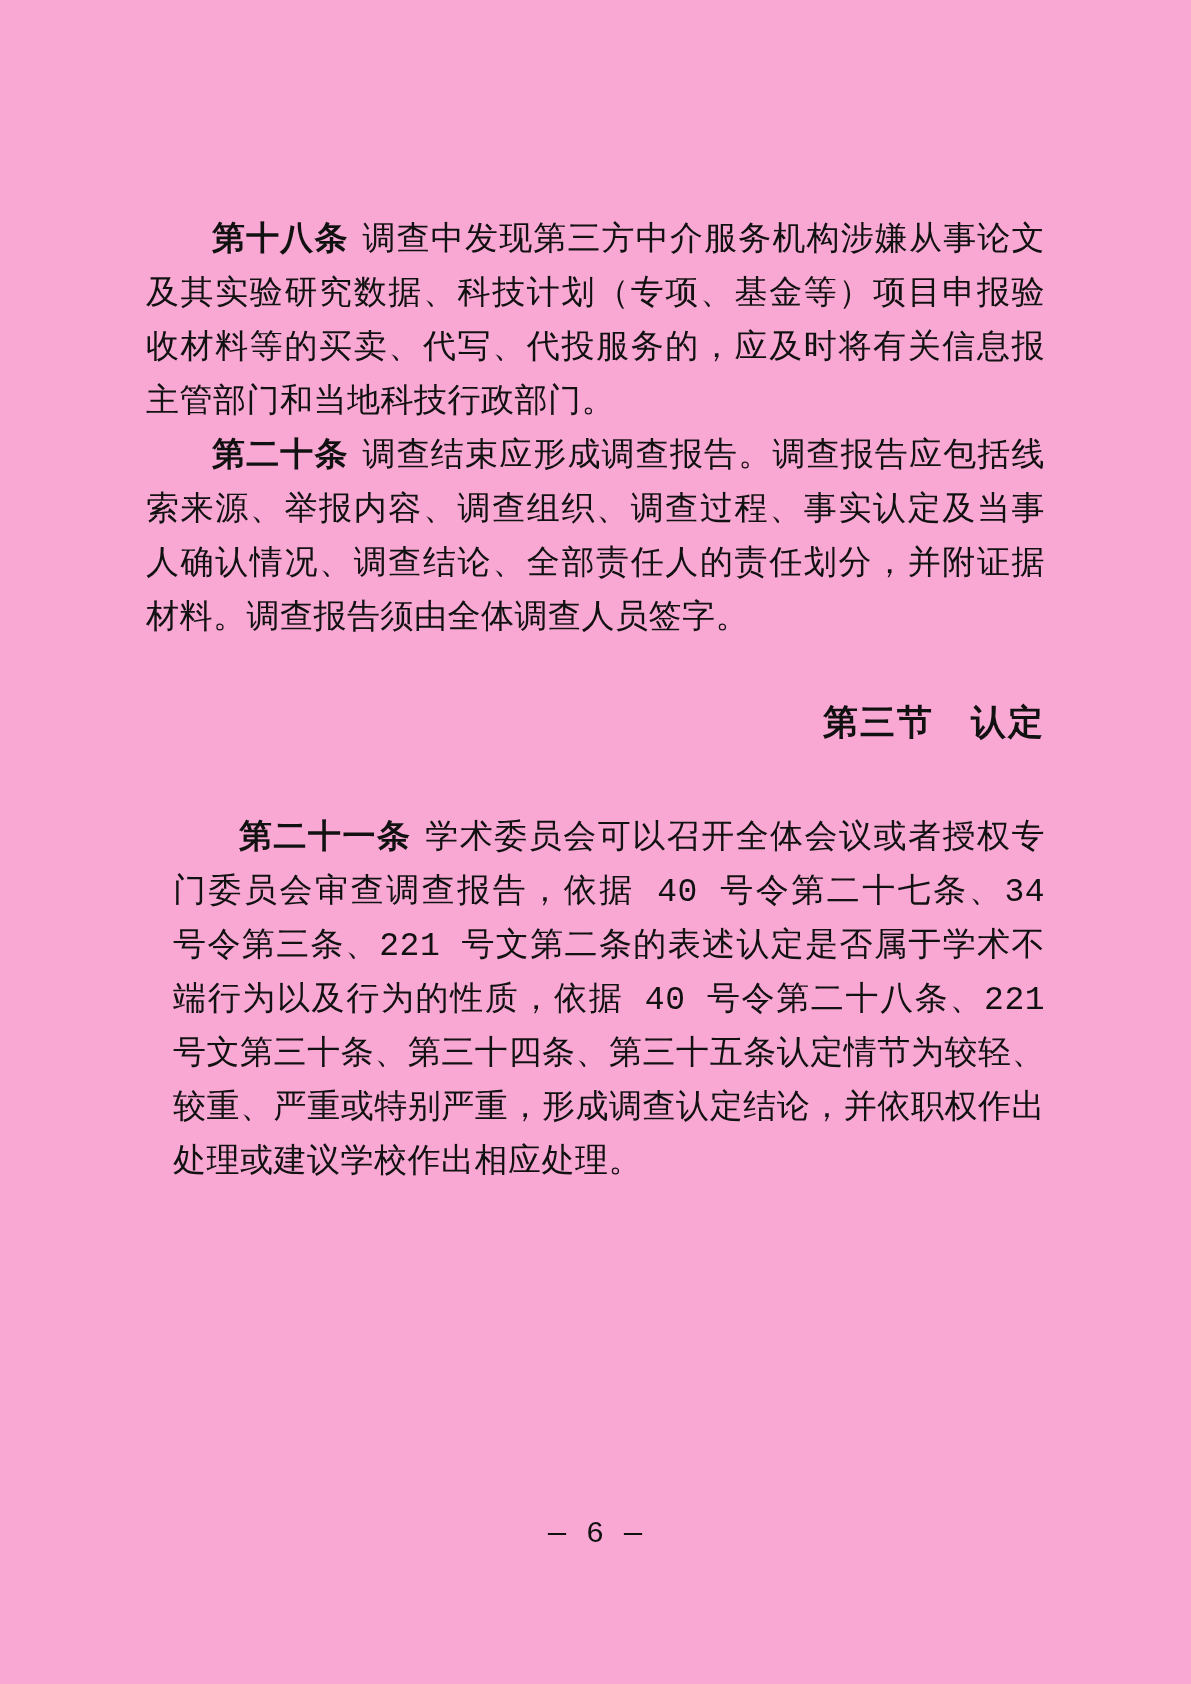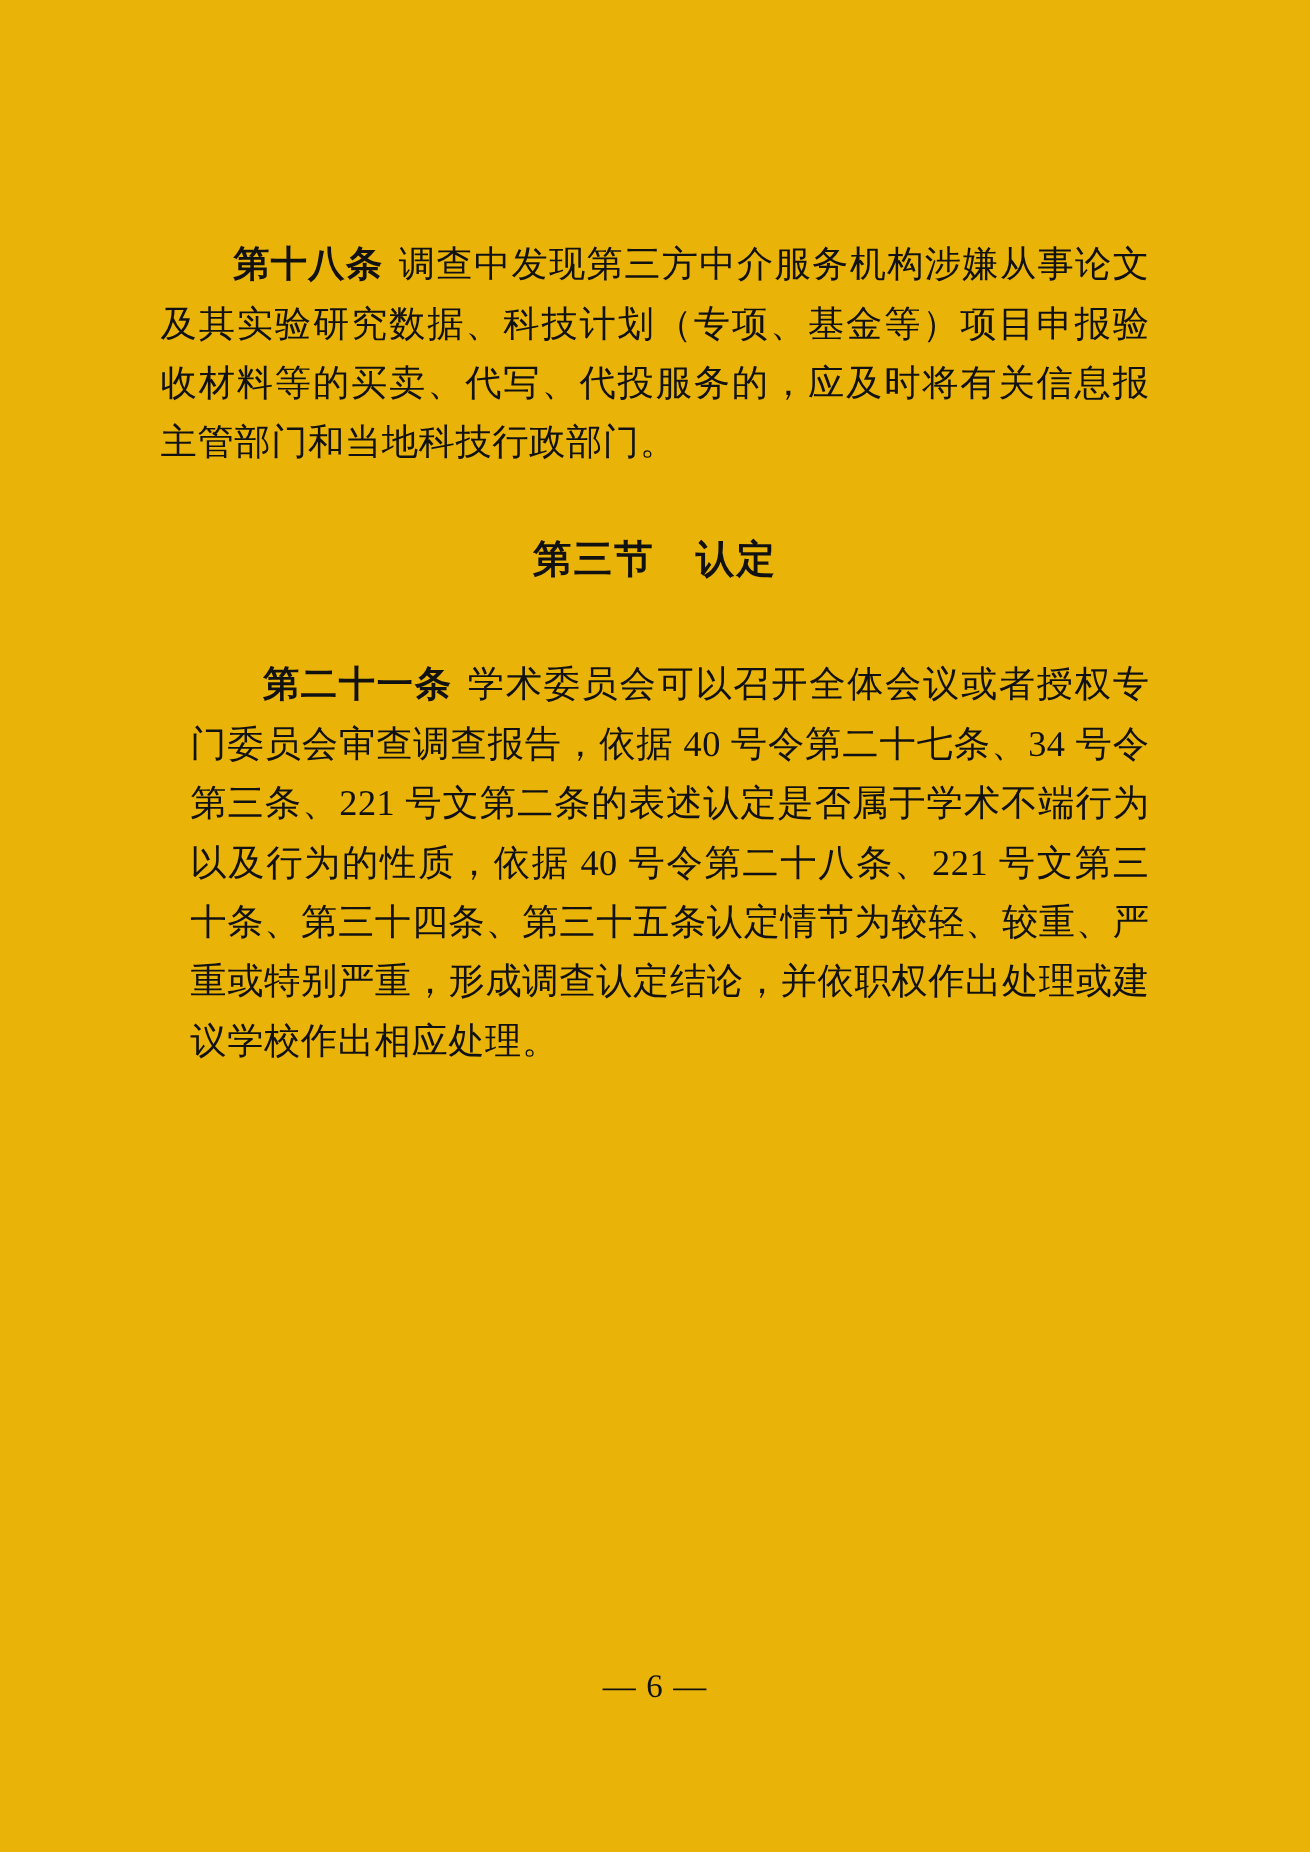--- a/index.html
+++ b/index.html
@@ -4,23 +4,23 @@
 <style>
   html, body {
     margin: 0;
     padding: 0;
     background: #ffffff;
   }
   .page {
     position: relative;
     width: 1191px;
     height: 1684px;
-    background: #eab308;
+    background: #f9a8d4;
     overflow: hidden;
-    font-family: Liberation Serif, serif;
+    font-family: Liberation Mono, monospace;
     color: #111111;
   }
   .content {
     position: absolute;
     top: 214px;
     left: 146px;
     width: 899px;
   }
   .para {
     margin: 0;
@@ -33,21 +33,21 @@
   }
   .para .lead {
     font-weight: bold;
     margin-right: 0.42em;
   }
   .section-heading {
     margin: 52px 0 0 0;
     font-size: 35px;
     line-height: 54px;
     font-weight: bold;
-    text-align: center;
+    text-align: right;
     letter-spacing: 2px;
   }
   .para.after-heading {
     margin-top: 60px;
     margin-left: 27px;
   }
   .page-footer {
     position: absolute;
     top: 1516px;
     left: 0;
@@ -63,20 +63,23 @@
 <body>
 
 <div class="page">
   <main class="content">
 
     <p class="para">
       <span class="lead">第十八条</span><span>调查中发现第三方中介服务机构涉嫌从事论文及其实验研究数据、科技计划（专项、基金等）项目申报验收材料等的买卖、代写、代投服务的，应及时将有关信息报主管部门和当地科技行政部门。</span>
     </p>
 
 
+    <p class="para">
+      <span class="lead">第二十条</span><span>调查结束应形成调查报告。调查报告应包括线索来源、举报内容、调查组织、调查过程、事实认定及当事人确认情况、调查结论、全部责任人的责任划分，并附证据材料。调查报告须由全体调查人员签字。</span>
+    </p>
 
     <h2 class="section-heading">第三节　认定</h2>
 
     <p class="para after-heading">
       <span class="lead">第二十一条</span><span>学术委员会可以召开全体会议或者授权专门委员会审查调查报告，依据 40 号令第二十七条、34 号令第三条、221 号文第二条的表述认定是否属于学术不端行为以及行为的性质，依据 40 号令第二十八条、221 号文第三十条、第三十四条、第三十五条认定情节为较轻、较重、严重或特别严重，形成调查认定结论，并依职权作出处理或建议学校作出相应处理。</span>
     </p>
 
   </main>
 
   <footer class="page-footer">

